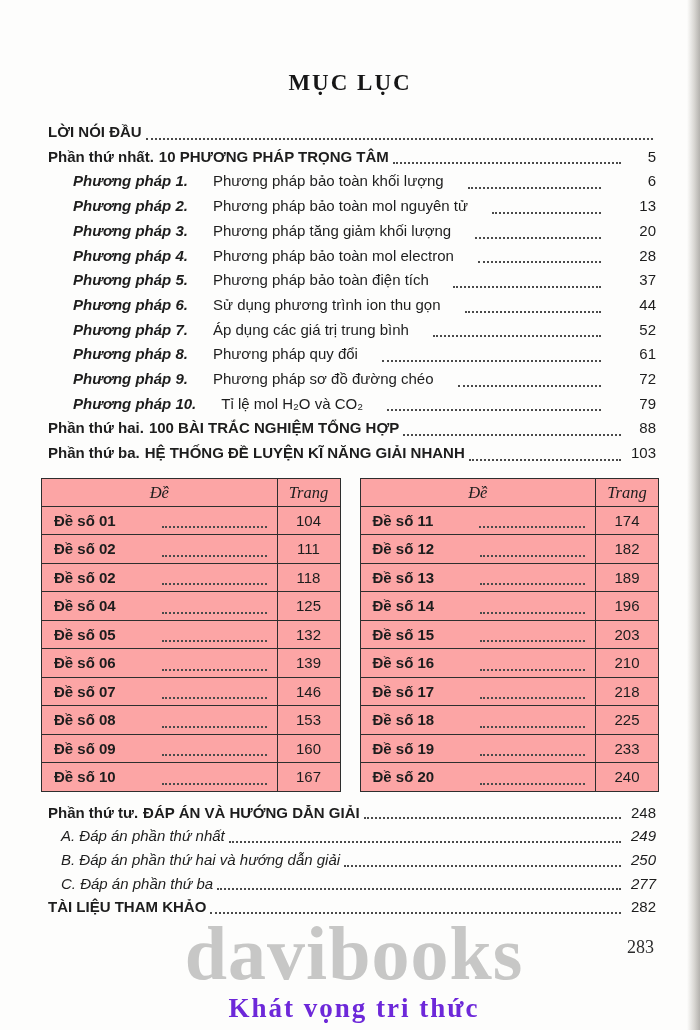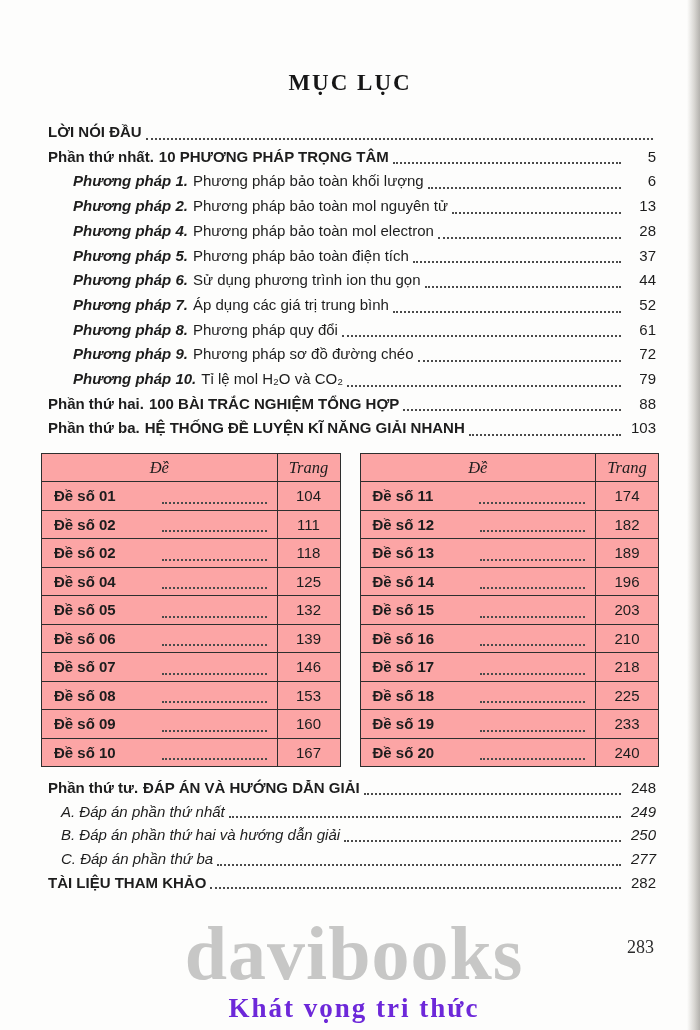--- a/index.html
+++ b/index.html
@@ -46,21 +46,21 @@
     flex: 1 1 auto;
     border-bottom: 2px dotted #4a4a4a;
     align-self: flex-end;
     margin: 0 3px 5px 4px;
     min-width: 10px;
   }
   .pagenum { min-width: 32px; text-align: right; }
   .pagenum:empty { min-width: 0; }
 
   .toc-row.section .prefix, .toc-row.section .label { font-weight: 700; }
-  .toc-row.method { padding-left: 25px; }
+  .toc-row.method { padding-left: 25px; gap: 20px; }
   .toc-row.method .prefix { font-weight: 700; font-style: italic; }
   .toc-row.sub { padding-left: 13px; font-style: italic; }
 
   
   .tables {
     display: flex;
     gap: 19px;
     margin: 12px 41px 0 41px;
   }
   .exam-table { flex: 1 1 0; border: 1.5px solid #2e2e2e; background: #fca5a5; }
@@ -158,20 +158,26 @@
           <span class="pagenum">6</span>
         </div>
 
         <div class="toc-row method">
           <span class="prefix">Phương pháp 2.</span>
           <span class="label">Phương pháp bảo toàn mol nguyên tử</span>
           <span class="leader"></span>
           <span class="pagenum">13</span>
         </div>
 
+        <div class="toc-row method">
+          <span class="prefix">Phương pháp 3.</span>
+          <span class="label">Phương pháp tăng giảm khối lượng</span>
+          <span class="leader"></span>
+          <span class="pagenum">20</span>
+        </div>
 
         <div class="toc-row method">
           <span class="prefix">Phương pháp 4.</span>
           <span class="label">Phương pháp bảo toàn mol electron</span>
           <span class="leader"></span>
           <span class="pagenum">28</span>
         </div>
 
         <div class="toc-row method">
           <span class="prefix">Phương pháp 5.</span>

